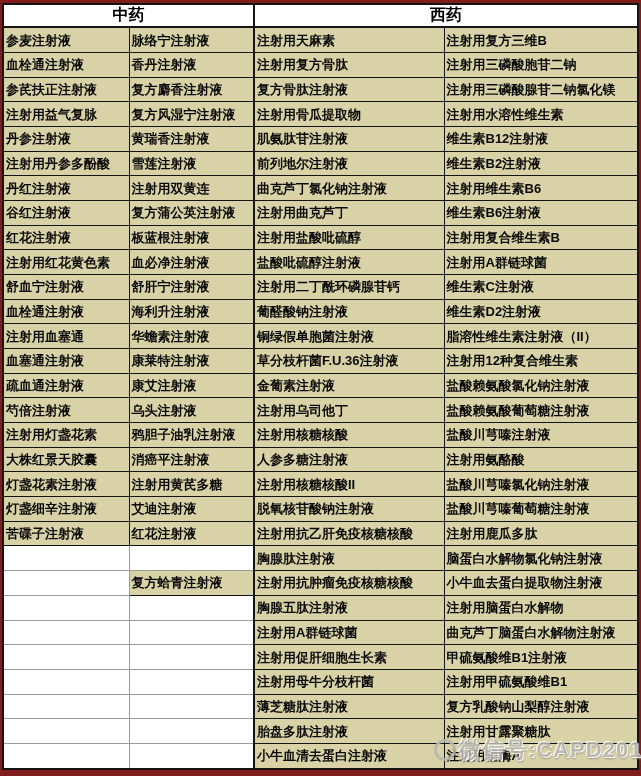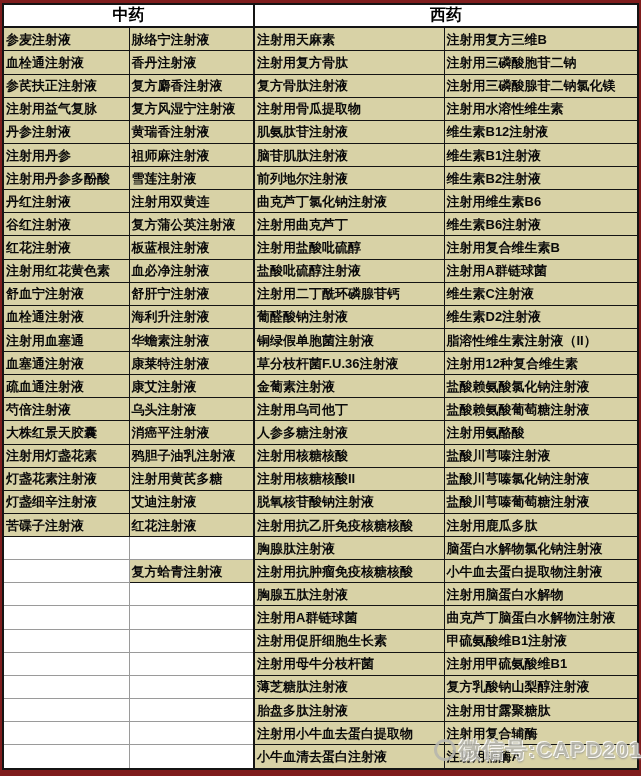--- a/index.html
+++ b/index.html
@@ -107,26 +107,20 @@
           <td class="col3">注射用骨瓜提取物</td>
           <td>注射用水溶性维生素</td>
         </tr>
         <tr>
           <td>丹参注射液</td>
           <td>黄瑞香注射液</td>
           <td class="col3">肌氨肽苷注射液</td>
           <td>维生素B12注射液</td>
         </tr>
         <tr>
-          <td>注射用丹参</td>
-          <td>祖师麻注射液</td>
-          <td class="col3">脑苷肌肽注射液</td>
-          <td>维生素B1注射液</td>
-        </tr>
-        <tr>
           <td>注射用丹参多酚酸</td>
           <td>雪莲注射液</td>
           <td class="col3">前列地尔注射液</td>
           <td>维生素B2注射液</td>
         </tr>
         <tr>
           <td>丹红注射液</td>
           <td>注射用双黄连</td>
           <td class="col3">曲克芦丁氯化钠注射液</td>
           <td>注射用维生素B6</td>
@@ -179,32 +173,32 @@
           <td class="col3">金葡素注射液</td>
           <td>盐酸赖氨酸氯化钠注射液</td>
         </tr>
         <tr>
           <td>芍倍注射液</td>
           <td>乌头注射液</td>
           <td class="col3">注射用乌司他丁</td>
           <td>盐酸赖氨酸葡萄糖注射液</td>
         </tr>
         <tr>
+          <td>注射用灯盏花素</td>
+          <td>鸦胆子油乳注射液</td>
+          <td class="col3">注射用核糖核酸</td>
+          <td>盐酸川芎嗪注射液</td>
+        </tr>
+        <tr>
           <td>大株红景天胶囊</td>
           <td>消癌平注射液</td>
           <td class="col3">人参多糖注射液</td>
           <td>注射用氨酪酸</td>
         </tr>
         <tr>
-          <td>注射用灯盏花素</td>
-          <td>鸦胆子油乳注射液</td>
-          <td class="col3">注射用核糖核酸</td>
-          <td>盐酸川芎嗪注射液</td>
-        </tr>
-        <tr>
           <td>灯盏花素注射液</td>
           <td>注射用黄芪多糖</td>
           <td class="col3">注射用核糖核酸II</td>
           <td>盐酸川芎嗪氯化钠注射液</td>
         </tr>
         <tr>
           <td>灯盏细辛注射液</td>
           <td>艾迪注射液</td>
           <td class="col3">脱氧核苷酸钠注射液</td>
           <td>盐酸川芎嗪葡萄糖注射液</td>
@@ -259,26 +253,20 @@
         </tr>
         <tr>
           <td class="empty"></td>
           <td class="empty"></td>
           <td class="col3">胎盘多肽注射液</td>
           <td>注射用甘露聚糖肽</td>
         </tr>
         <tr>
           <td class="empty"></td>
           <td class="empty"></td>
-          <td class="col3">注射用小牛血去蛋白提取物</td>
-          <td>注射用复合辅酶</td>
-        </tr>
-        <tr>
-          <td class="empty"></td>
-          <td class="empty"></td>
           <td class="col3">小牛血清去蛋白注射液</td>
           <td>注射用辅酶A</td>
         </tr>
       </tbody>
   </table>
 
   <div class="watermark">
     <div class="wm-ring"></div>
     <div class="wm-text">微信号:CAPD2015</div>
   </div>

